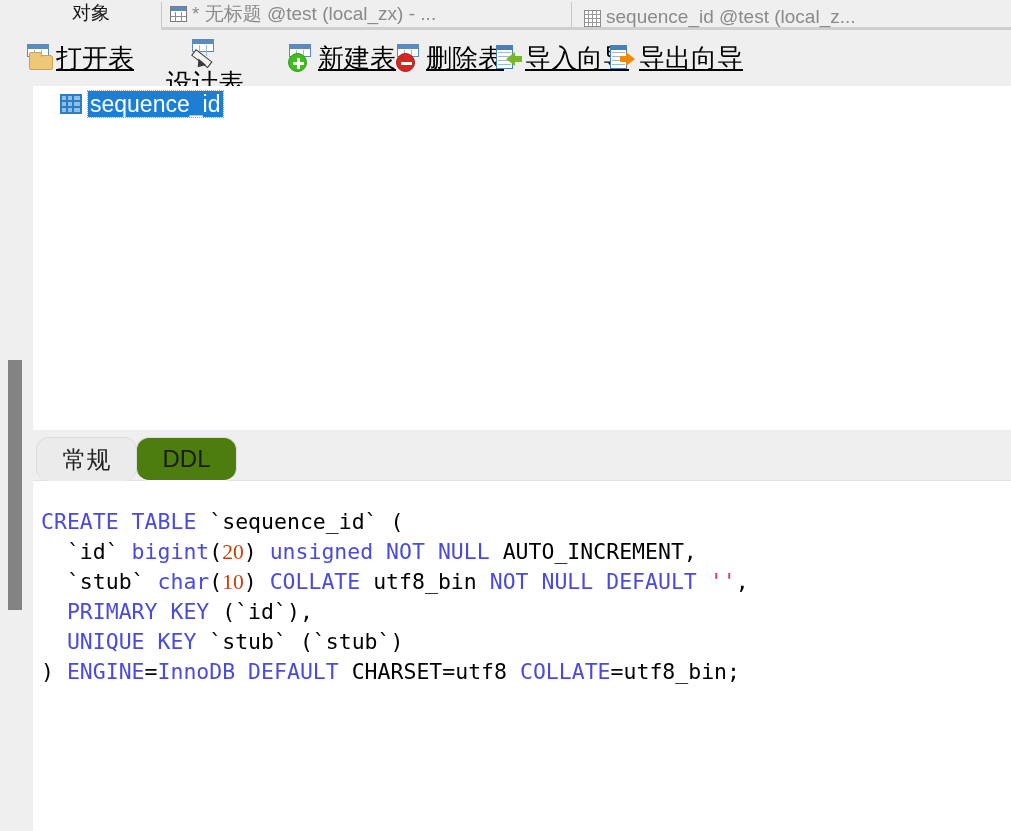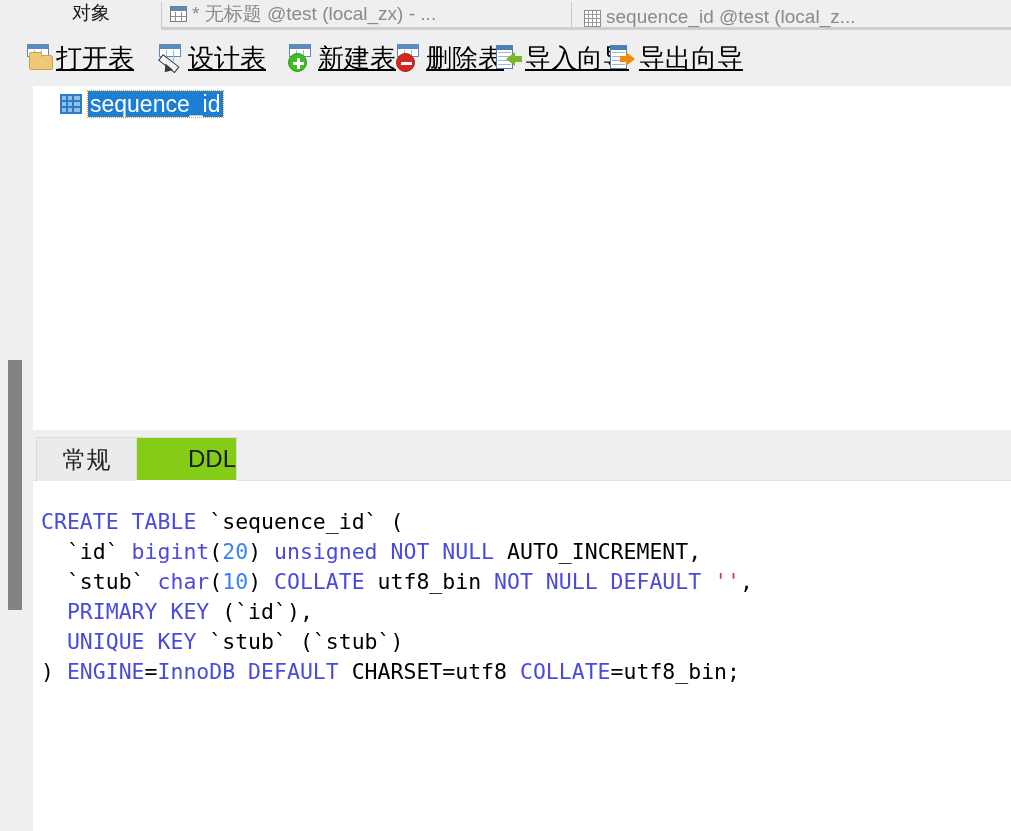--- a/index.html
+++ b/index.html
@@ -285,51 +285,51 @@
     border-bottom: 1px solid #e2e2e2;
   }
   .btab {
     position: absolute; top: 3px;
     height: 44px;
     display: flex; align-items: center; justify-content: center;
     font-size: 24px;
     font-family: "Liberation Sans", sans-serif;
     color: #1a1a1a;
     white-space: nowrap;
+    border-radius: 13px;
   }
   .btab.inactive {
     background: #ebebeb;
     border: 1px solid #dcdcdc;
     border-bottom: none;
     color: #242424;
   }
   .btab.active {
-    background: #84cc16;
+    background: #4d7c0f;
     border: 1px solid #dcdcdc;
     border-bottom: 1px solid #ffffff;
     z-index: 3;
-    justify-content: flex-end;
   }
   .ddl-area {
     position: absolute; left: 0; top: 47px;
     width: 978px; height: 350px;
     background: #ffffff;
     padding: 26px 0 0 8px;
     overflow: hidden;
   }
   .code {
     font-family: "DejaVu Sans Mono", "Liberation Mono", monospace;
     font-size: 21.5px;
     line-height: 30px;
     color: #000000;
     white-space: pre;
     letter-spacing: 0px;
   }
   .kw  { color: #4b4bdb; }
-  .num { color: #3b82f6; }
+  .num { color: #c2410c; font-family: Liberation Serif, serif; }
   .str { color: #dd3377; }
 </style>
 </head>
 <body>
 
 <div id="app">
 
   <div class="tabstrip">
     <div class="tabstrip-underline"></div>
 
@@ -353,21 +353,21 @@
   <div class="toolbar">
 
     <div class="tbtn" style="left:25px;">
       <span class="ibox">
         <span class="tb-sheet"></span>
           <span class="tb-folder"></span>
       </span>
       <span class="tlabel">打开表</span>
     </div>
 
-    <div class="tbtn" style="left:157px;">
+    <div class="tbtn" style="left:165px;flex-direction:column;">
       <span class="ibox">
         <span class="tb-sheet"></span>
           <span class="tb-pencil"></span>
       </span>
       <span class="tlabel">设计表</span>
     </div>
 
     <div class="tbtn" style="left:395px;">
       <span class="ibox">
         <span class="tb-sheet"></span>

